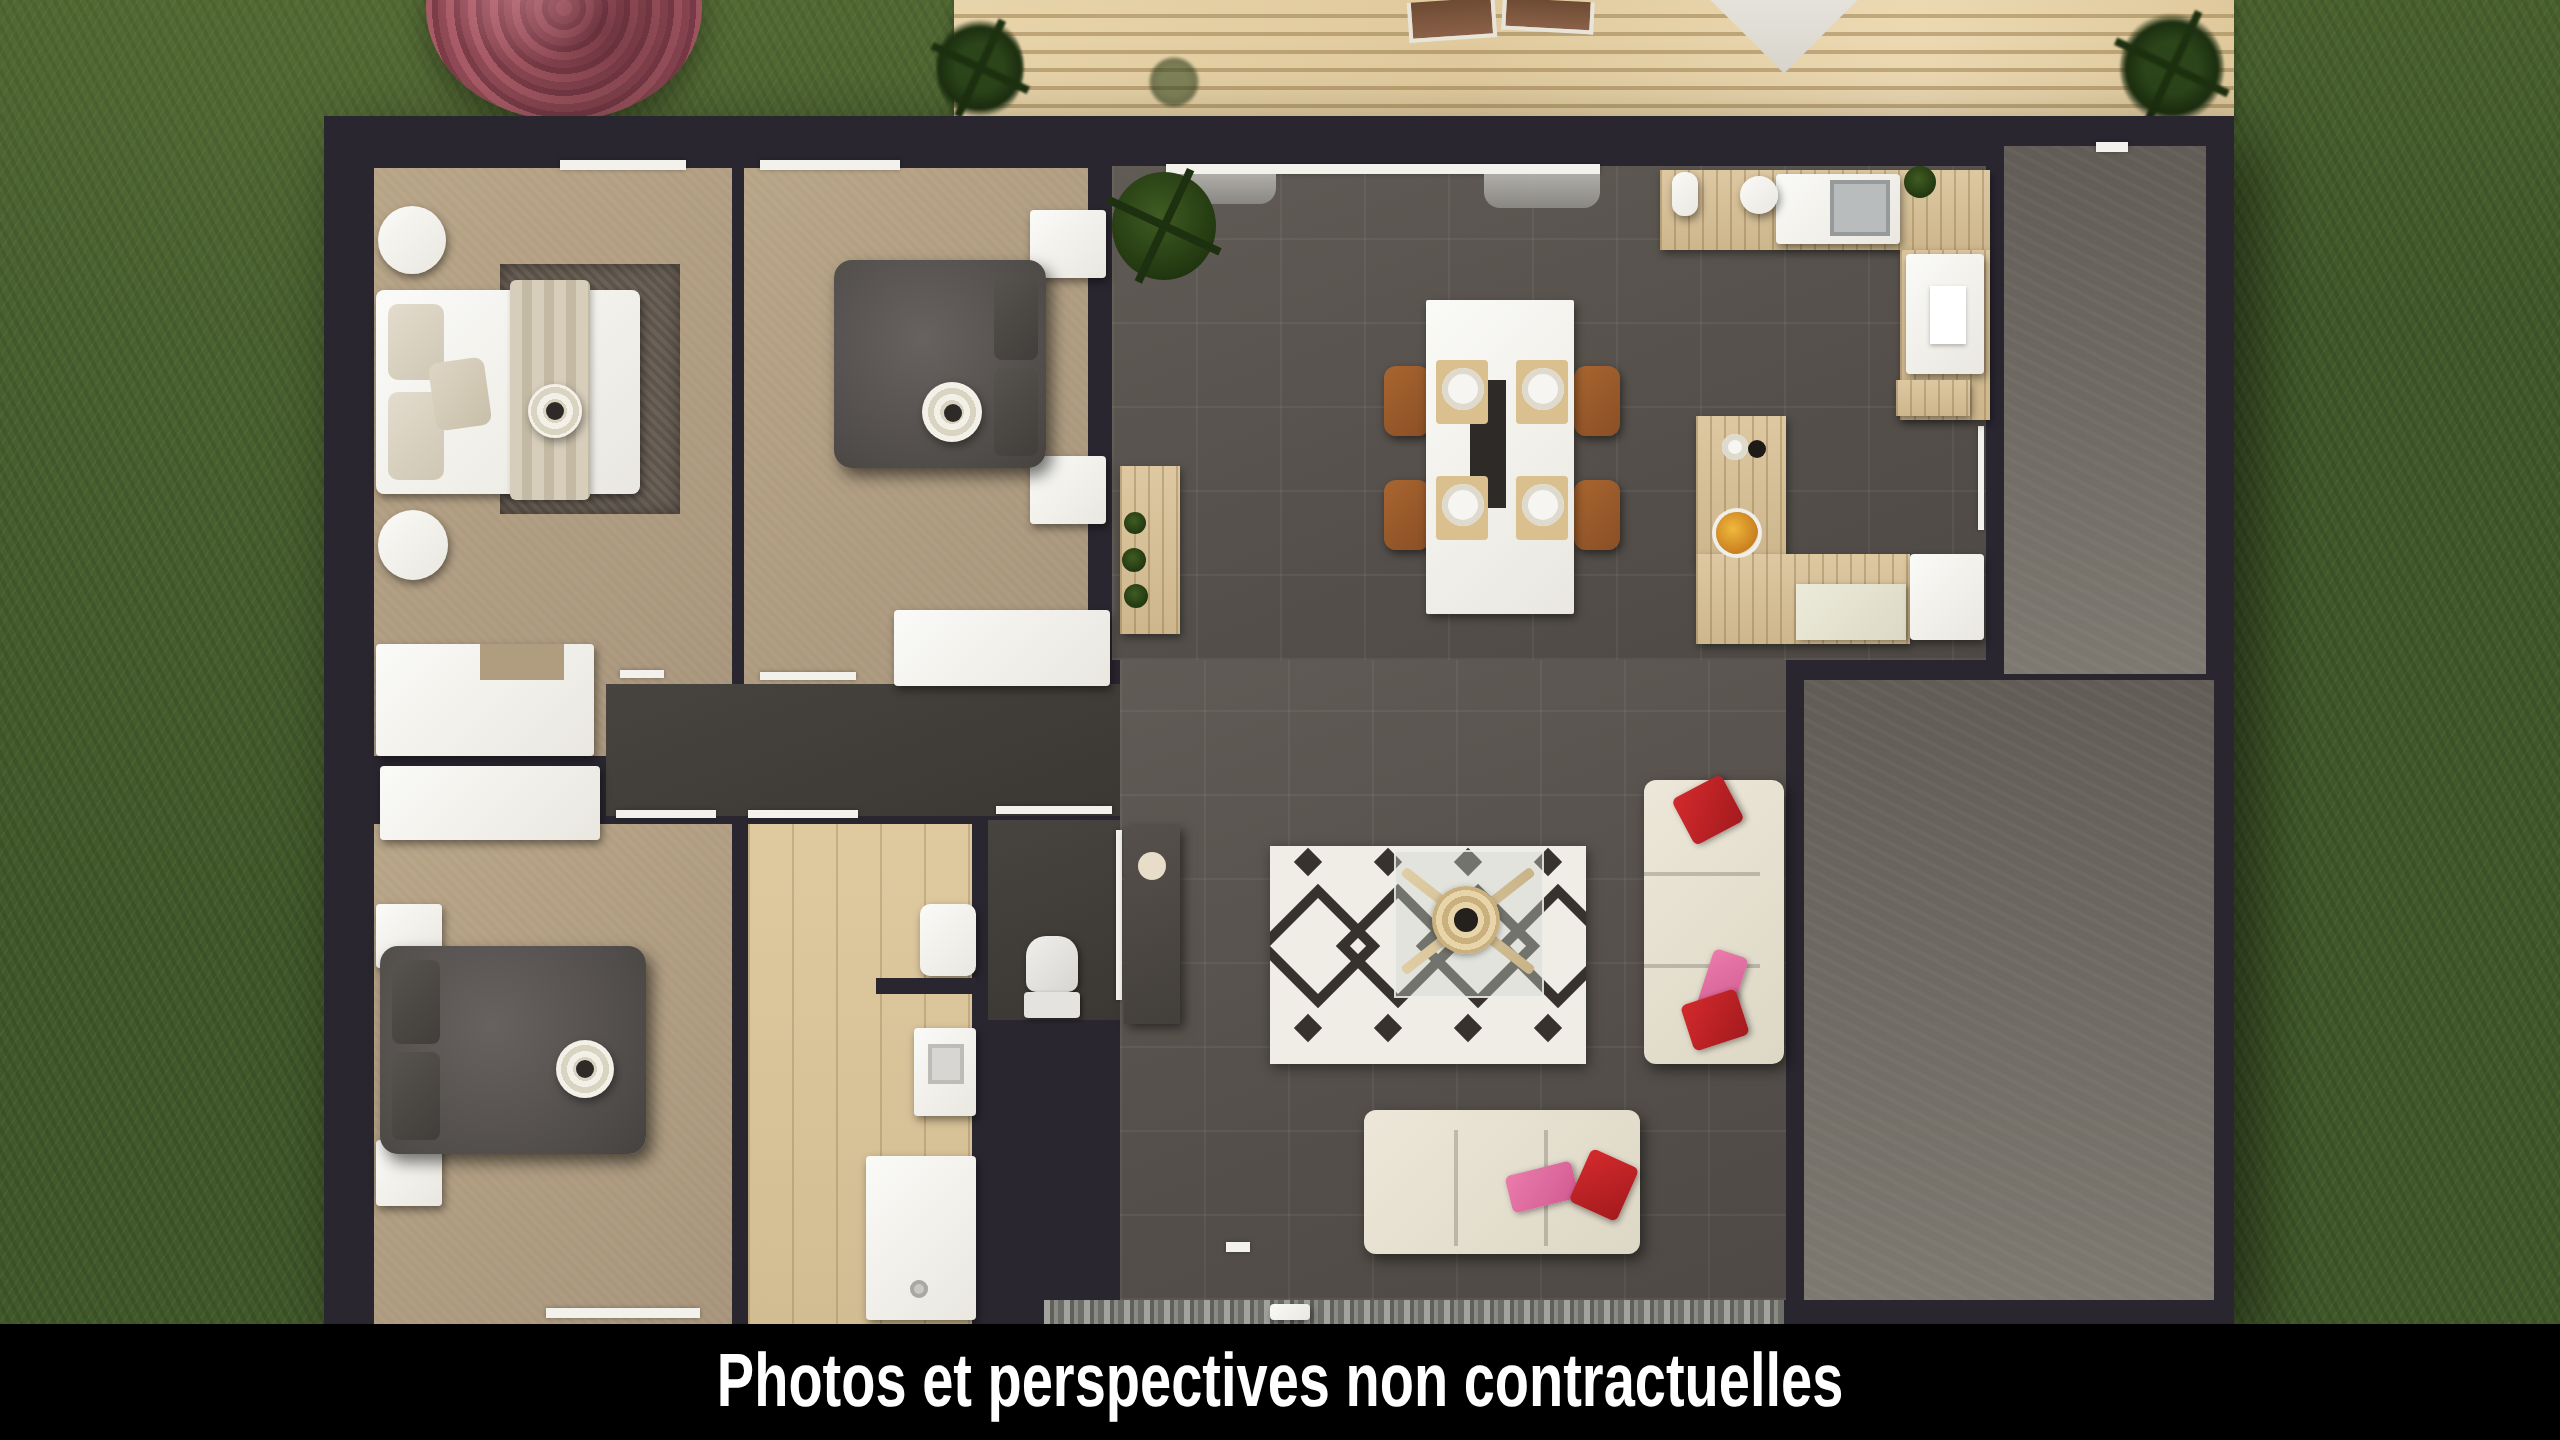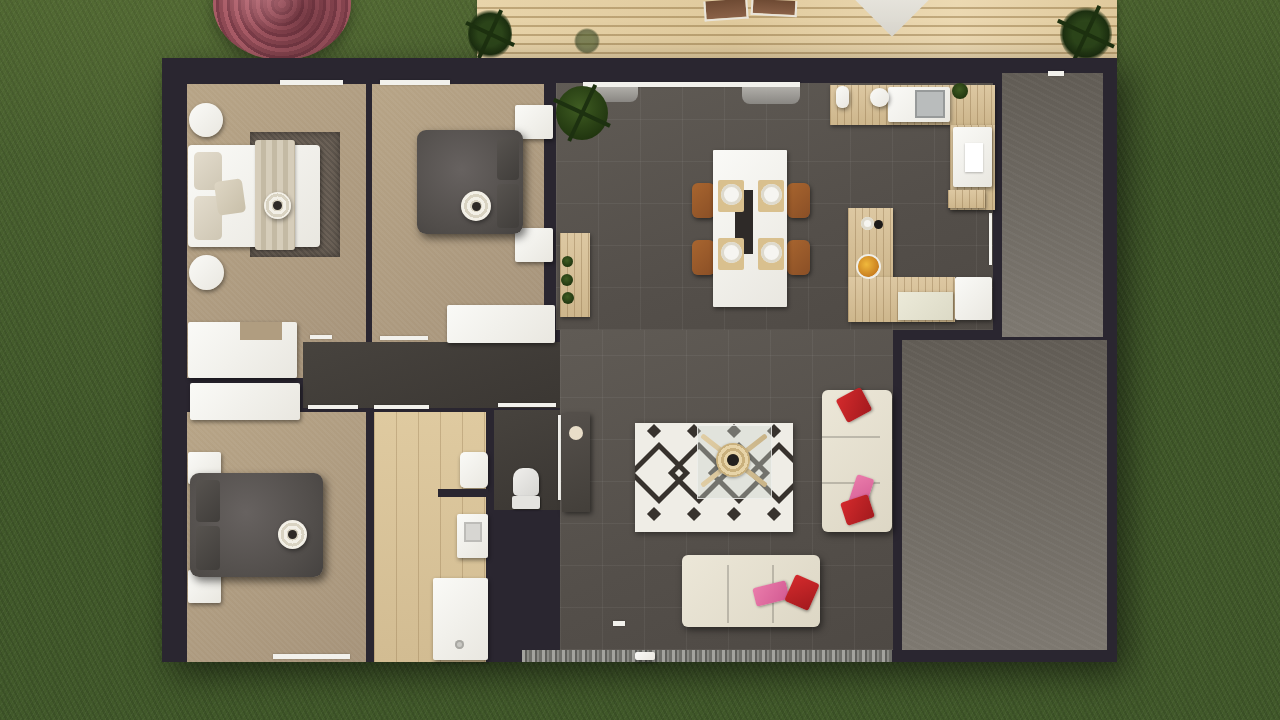--- a/index.html
+++ b/index.html
@@ -244,14 +244,17 @@
   <div class="abs cushion-red" style="left:840px;top:392px;width:28px;height:26px;transform:rotate(-28deg);"></div>
   <div class="abs cushion-pink" style="left:852px;top:476px;width:18px;height:32px;transform:rotate(18deg);"></div>
   <div class="abs cushion-red" style="left:843px;top:498px;width:29px;height:24px;transform:rotate(-18deg);"></div>
 
   <div class="abs sofa" style="left:682px;top:555px;width:138px;height:72px;"></div>
   <div class="abs" style="left:727px;top:565px;width:2px;height:58px;background:rgba(0,0,0,.18);"></div>
   <div class="abs" style="left:772px;top:565px;width:2px;height:58px;background:rgba(0,0,0,.18);"></div>
   <div class="abs cushion-pink" style="left:754px;top:584px;width:34px;height:19px;transform:rotate(-14deg);"></div>
   <div class="abs cushion-red" style="left:789px;top:578px;width:26px;height:29px;transform:rotate(24deg);"></div>
 
+  <div class="abs caption-bar">
+    <div class="caption-text">Photos et perspectives non contractuelles</div>
+  </div>
 
 </div>
 
 </body></html>

